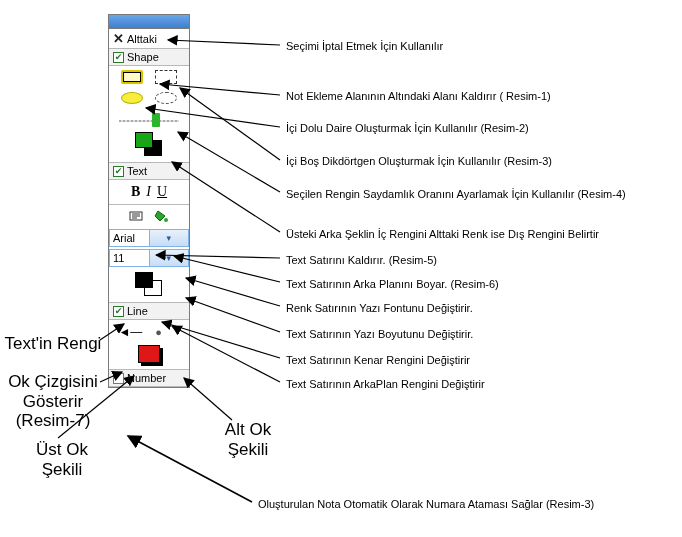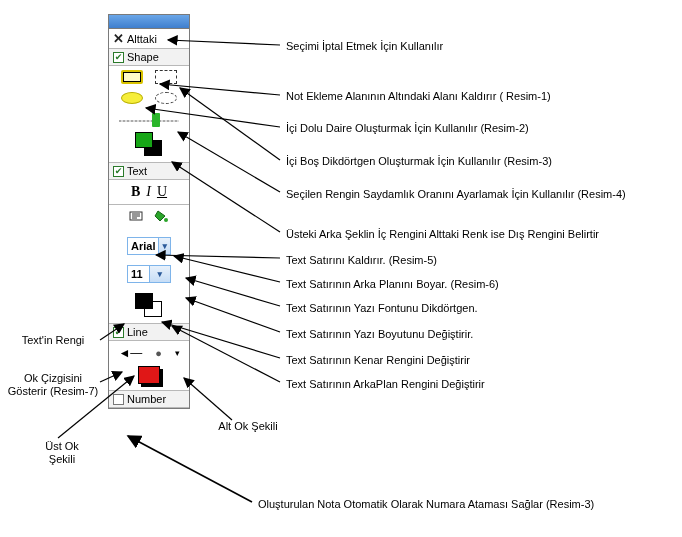--- a/index.html
+++ b/index.html
@@ -115,28 +115,27 @@
     padding: 4px 0;
     font-family: "Times New Roman", serif;
     font-size: 14px;
   }
   .t-bold { font-weight: bold; }
   .t-italic { font-style: italic; }
   .t-under { text-decoration: underline; }
   .icon-row { display: flex; justify-content: center; gap: 8px; padding: 3px 0; }
   .icon16 { width: 16px; height: 16px; display: inline-flex; align-items: center; justify-content: center; }
   .select {
-    width: 44px;
-    margin: 10px auto;
+    width: 80px;
+    margin: 2px auto;
     display: flex;
     border: 1px solid #7eb4ea;
     height: 18px;
     background: #fff;
     align-items: center;
-    font-weight: bold;
   }
   .select span { flex: 1; padding: 0 3px; font-size: 11px; }
   .select .arr {
     width: 16px; height: 100%;
     background: linear-gradient(#e8f1fb,#c6ddf6);
     border-left: 1px solid #7eb4ea;
     display: flex; align-items: center; justify-content: center;
     font-size: 9px; color: #2b5a9a;
   }
   .line-tools {
@@ -164,21 +163,21 @@
   svg.arrows {
     position: absolute;
     left: 0; top: 0;
     width: 682px; height: 537px;
     pointer-events: none;
   }
   .arrows line { stroke: #000; stroke-width: 1.2; }
   .arrows .thick { stroke-width: 1.6; }
   .left-label {
     position: absolute;
-    font-size: 11px;
+    font-size: 17px;
     line-height: 1.15;
     text-align: center;
   }
 </style>
 </head>
 <body>
 
 <div class="panel">
   <div class="titlebar"></div>
 
@@ -274,21 +273,21 @@
 </div>
 
 <div class="callout" style="left:286px; top:40px">Seçimi İptal Etmek İçin Kullanılır</div>
 <div class="callout" style="left:286px; top:90px">Not Ekleme Alanının Altındaki Alanı Kaldırır ( Resim-1)</div>
 <div class="callout" style="left:286px; top:122px">İçi Dolu Daire Oluşturmak İçin Kullanılır (Resim-2)</div>
 <div class="callout" style="left:286px; top:155px">İçi Boş  Dikdörtgen Oluşturmak İçin Kullanılır (Resim-3)</div>
 <div class="callout" style="left:286px; top:188px">Seçilen Rengin Saydamlık Oranını Ayarlamak İçin Kullanılır (Resim-4)</div>
 <div class="callout" style="left:286px; top:228px">Üsteki Arka Şeklin İç Rengini Alttaki Renk ise Dış Rengini Belirtir</div>
 <div class="callout" style="left:286px; top:254px">Text Satırını Kaldırır. (Resim-5)</div>
 <div class="callout" style="left:286px; top:278px">Text Satırının Arka Planını Boyar. (Resim-6)</div>
-<div class="callout" style="left:286px; top:302px">Text Satırının Yazı Fontunu Dikdörtgen.</div>
+<div class="callout" style="left:286px; top:302px">Renk Satırının Yazı Fontunu Değiştirir.</div>
 <div class="callout" style="left:286px; top:328px">Text Satırının Yazı Boyutunu Değiştirir.</div>
 <div class="callout" style="left:286px; top:354px">Text Satırının Kenar Rengini Değiştirir</div>
 <div class="callout" style="left:286px; top:378px">Text Satırının ArkaPlan Rengini Değiştirir</div>
 <div class="callout" style="left:258px; top:498px;white-space:normal;width:410px">Oluşturulan Nota Otomatik Olarak Numara Ataması Sağlar (Resim-3)</div>
 
 <div class="left-label" style="left:4px; top:334px; width:98px">Text'in Rengi</div>
 <div class="left-label" style="left:4px; top:372px; width:98px">Ok Çizgisini Gösterir (Resim-7)</div>
 <div class="left-label" style="left:32px; top:440px; width:60px">Üst Ok Şekili</div>
 <div class="left-label" style="left:218px; top:420px; width:60px">Alt Ok Şekili</div>
 

